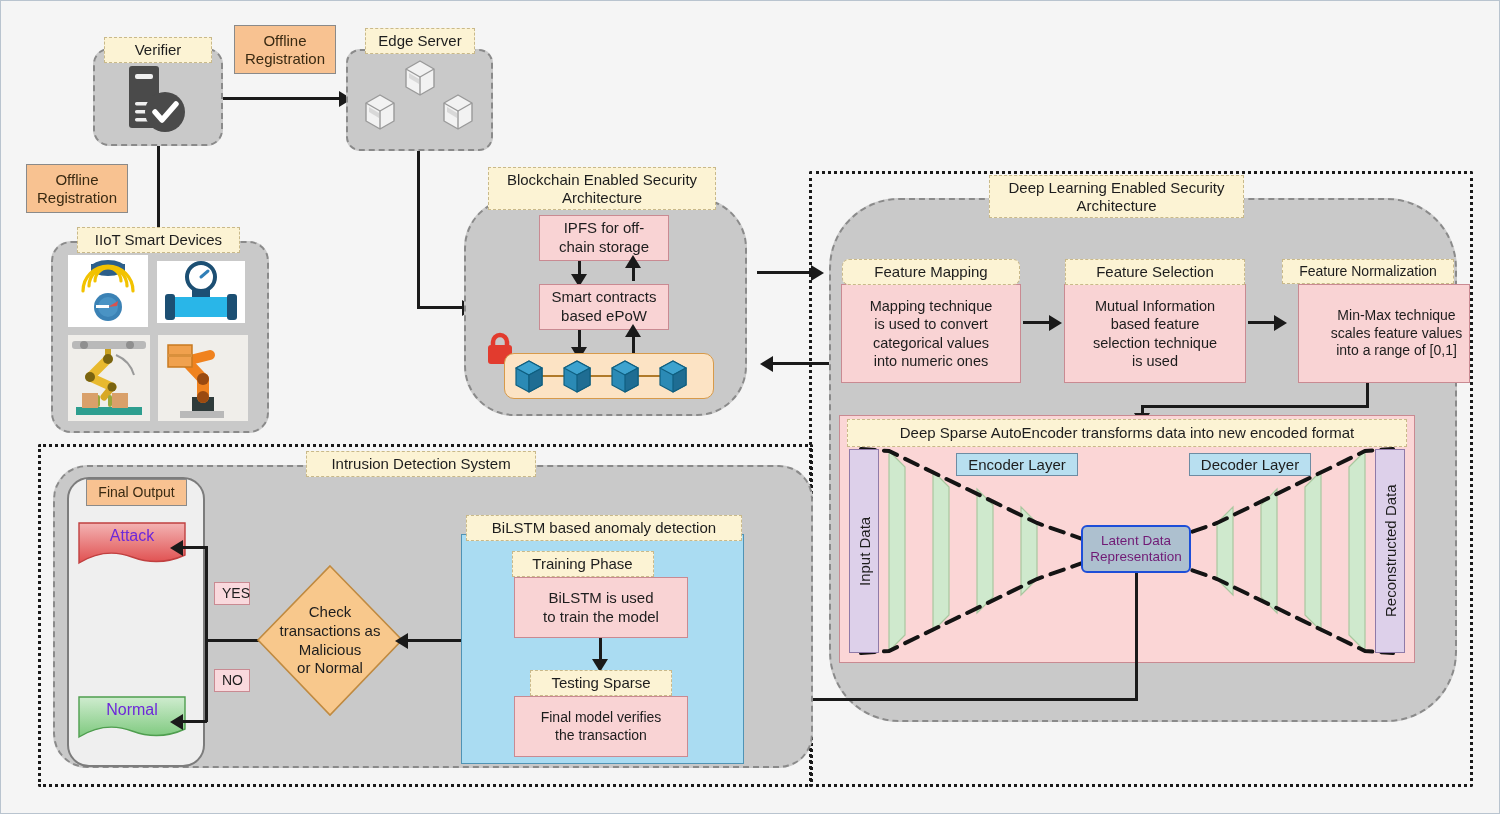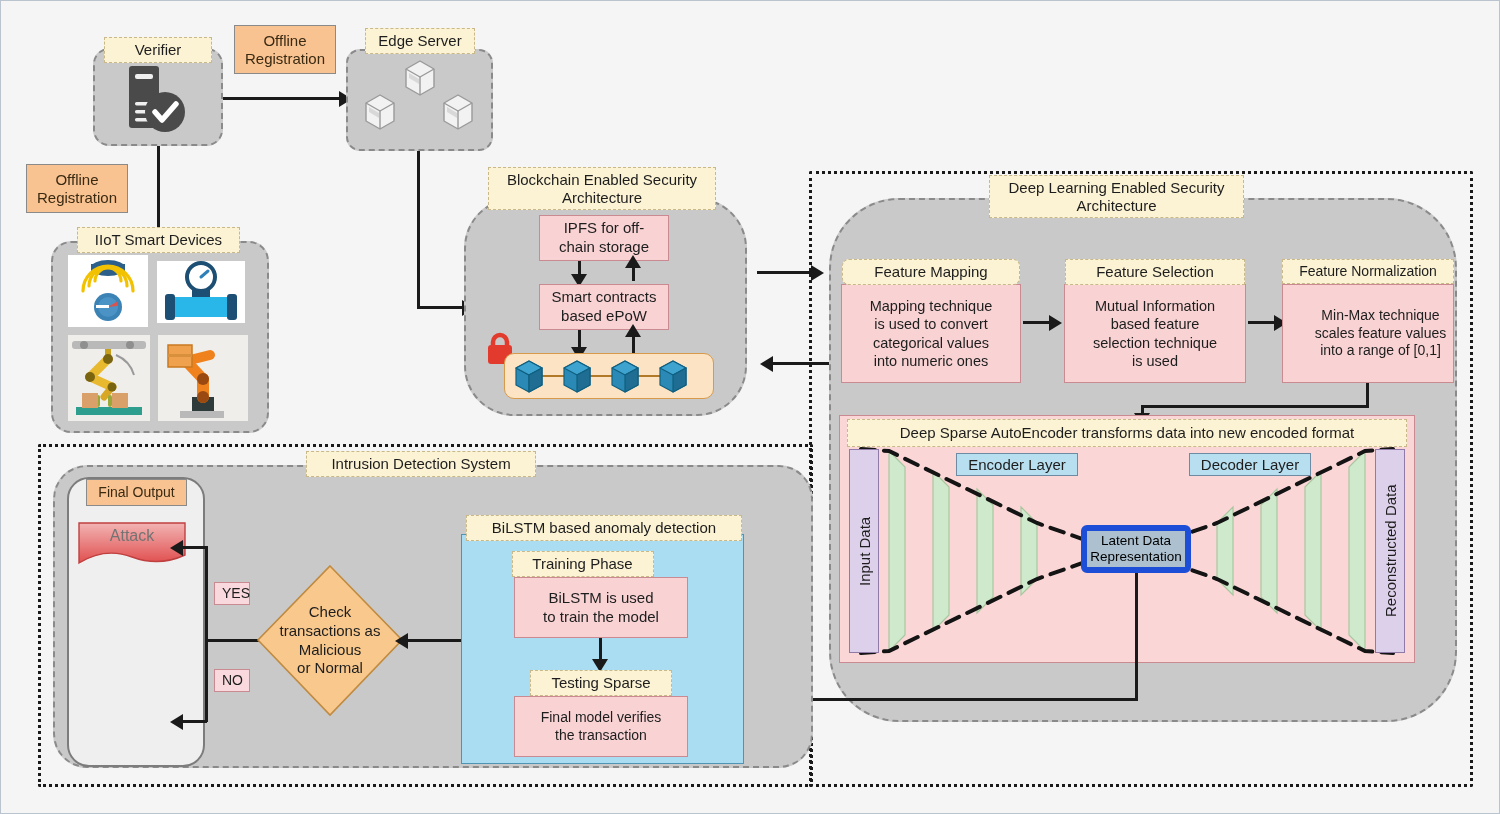--- a/index.html
+++ b/index.html
@@ -132,41 +132,41 @@
   }
 
   
   .dev-tile { position: absolute; background: #ffffff; }
   .dev-tile.grey-bg { background: #f0eeea; }
 
   
   .doc-shape {
     position: absolute;
     display: flex; align-items: flex-start; justify-content: center;
-    font-size: 16px; color: #737373;
+    font-size: 16px; color: #6d28d9;
     padding-top: 9px;
   }
 
   .vtext {
     writing-mode: vertical-rl;
     transform: rotate(180deg);
     font-size: 15px; color: #1d1d1d;
     display: flex; align-items: center; justify-content: center;
   }
   .purple-bar {
     position: absolute;
     background: #ddd0ea;
     border: 1px solid #8f7aa8;
   }
   .latent-box {
     position: absolute;
     background: #adc0cf;
-    border: 6px solid #1d4ed8;
+    border: 2px solid #1d4ed8;
     border-radius: 6px;
-    font-size: 13.5px; color: #000000;
+    font-size: 13.5px; color: #701a75;
     text-align: center; line-height: 1.22;
     display: flex; align-items: center; justify-content: center;
     white-space: pre-line;
   }
   .diamond-wrap { position: absolute; }
   .diamond-text {
     position: absolute; inset: 0;
     display: flex; align-items: center; justify-content: center;
     font-size: 15px; color: #1d1d1d; text-align: center;
     line-height: 1.25; white-space: pre-line;
@@ -385,21 +385,21 @@
     <div class="pink-box" style="position:absolute; left:0; top:24px; width:182px; height:99px;">Mutual Information
 based feature
 selection technique
 is used</div>
   </div>
   <div class="line-h" style="left:1247px; top:320px; width:30px;"></div>
   <div class="arrow-r" style="left:1273px; top:314px;"></div>
 
   <div class="titled-card" style="left:1281px; top:259px; width:172px; height:123px;">
     <div class="cream-label card-head" style="width:172px; font-size:14px; padding:3px 2px;">Feature Normalization</div>
-    <div class="pink-box" style="position:absolute; left:0; top:24px; width:172px; height:99px; font-size:14px;padding-left:29px;">Min-Max technique
+    <div class="pink-box" style="position:absolute; left:16px; top:24px; width:172px; height:99px; font-size:14px;padding-left:29px;">Min-Max technique
 scales feature values
 into a range of [0,1]</div>
   </div>
 
   <div class="line-v" style="left:1365px; top:382px; width:3px; height:24px;"></div>
   <div class="line-h" style="left:1140px; top:404px; width:228px;"></div>
   <div class="line-v" style="left:1140px; top:404px; height:12px;"></div>
   <div class="arrow-d" style="left:1133px; top:412px;"></div>
 
   <div class="abs" style="left:838px; top:414px; width:576px; height:248px;
@@ -457,20 +457,32 @@
         <linearGradient id="gAttack" x1="0" y1="0" x2="0" y2="1">
           <stop offset="0%" stop-color="#f3b3b3"></stop>
           <stop offset="100%" stop-color="#e04f4f"></stop>
         </linearGradient>
       </defs>
       <path d="M2 4 L108 4 L108 36 q-26 12 -53 2 q-27 -10 -53 6 Z" fill="url(#gAttack)" stroke="#c04040" stroke-width="1.4"></path>
     </svg>
     <span class="abs" style="left:0; top:8px; width:110px; text-align:center; font-size:16px;">Attack</span>
   </div>
 
+  <div class="doc-shape" style="left:76px; top:692px; width:110px; height:50px;">
+    <svg class="abs" width="110" height="50" viewBox="0 0 110 50" style="left:0; top:0;">
+      <defs>
+        <linearGradient id="gNormal" x1="0" y1="0" x2="0" y2="1">
+          <stop offset="0%" stop-color="#cfeccf"></stop>
+          <stop offset="100%" stop-color="#7ec97e"></stop>
+        </linearGradient>
+      </defs>
+      <path d="M2 4 L108 4 L108 36 q-26 12 -53 2 q-27 -10 -53 6 Z" fill="url(#gNormal)" stroke="#4f9e4f" stroke-width="1.4"></path>
+    </svg>
+    <span class="abs" style="left:0; top:8px; width:110px; text-align:center; font-size:16px;">Normal</span>
+  </div>
 
   <div class="line-h" style="left:205px; top:638px; width:62px;"></div>
   <div class="line-v" style="left:204px; top:545px; height:176px;"></div>
   <div class="line-h" style="left:178px; top:545px; width:28px;"></div>
   <div class="arrow-l" style="left:169px; top:539px;"></div>
   <div class="line-h" style="left:178px; top:719px; width:28px;"></div>
   <div class="arrow-l" style="left:169px; top:713px;"></div>
 
   <div class="abs pink-label" style="left:213px; top:581px; width:36px;">YES</div>
   <div class="abs pink-label" style="left:213px; top:668px; width:36px;">NO</div>

